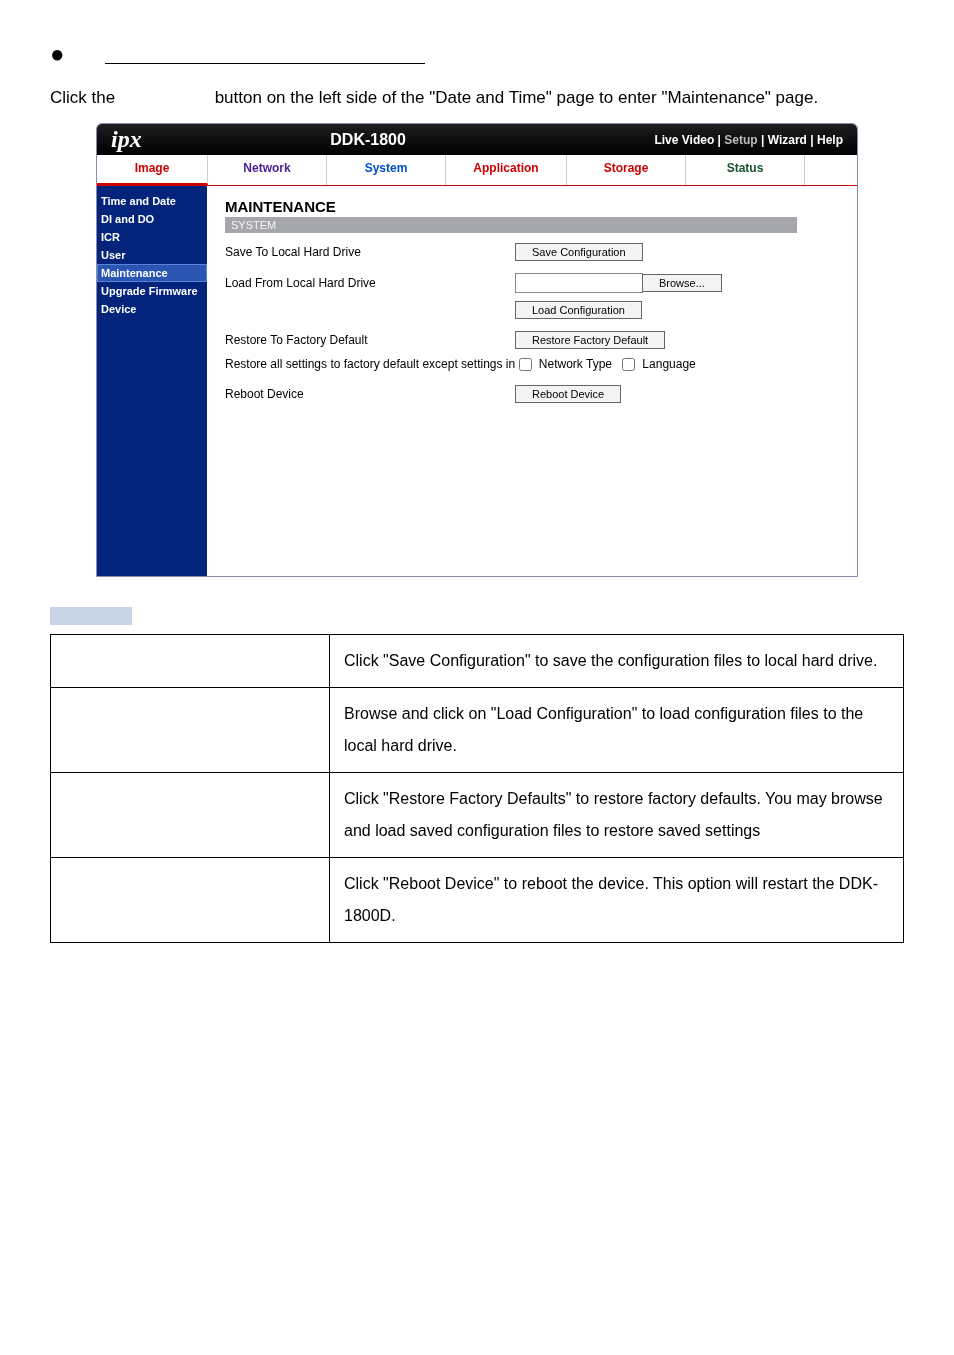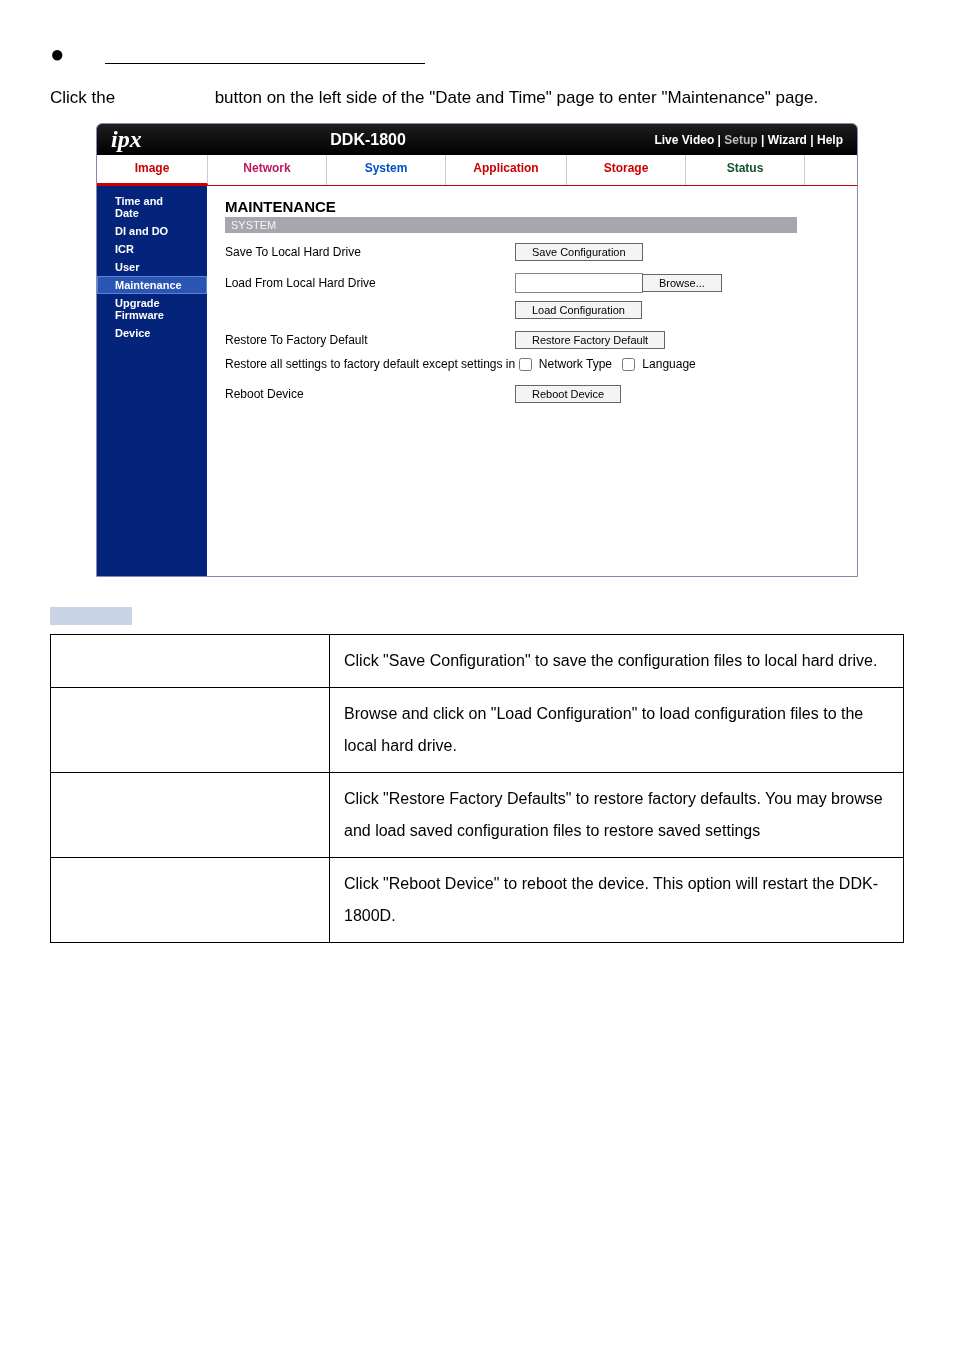--- a/index.html
+++ b/index.html
@@ -74,39 +74,39 @@
   }
   .tabs-row .tab {
     flex: none;
     padding: 6px 0;
     text-align: center;
     font-weight: bold;
     font-size: 12px;
     border-right: 1px solid #ccc;
   }
   .tab.image { color: #c00; width: 110px; border-bottom: 2px solid #c00;}
-  .tab.network { color: #be185d; width: 118px;}
+  .tab.network { color: #4c1d95; width: 118px;}
   .tab.system { color: #0050c8; width: 118px;}
   .tab.application { color: #c00; width: 120px;}
   .tab.storage { color: #c00; width: 118px;}
   .tab.status { color: #14532d; width: 118px;}
   .body-area {
     display: flex;
     min-height: 390px;
   }
   .sidebar {
     width: 110px;
     background: #03247a;
     padding-top: 6px;
   }
   .sidebar .item {
     color: #fff;
     font-size: 11px;
     font-weight: bold;
-    padding: 3px 18px;
+    padding: 3px 4px;
   }
   .sidebar .item.active {
     background: #2a55b3;
     box-shadow: inset 0 0 0 1px #5b82d8;
   }
   .content {
     flex: 1;
     background: #fff;
     padding: 6px 18px 20px;
   }

